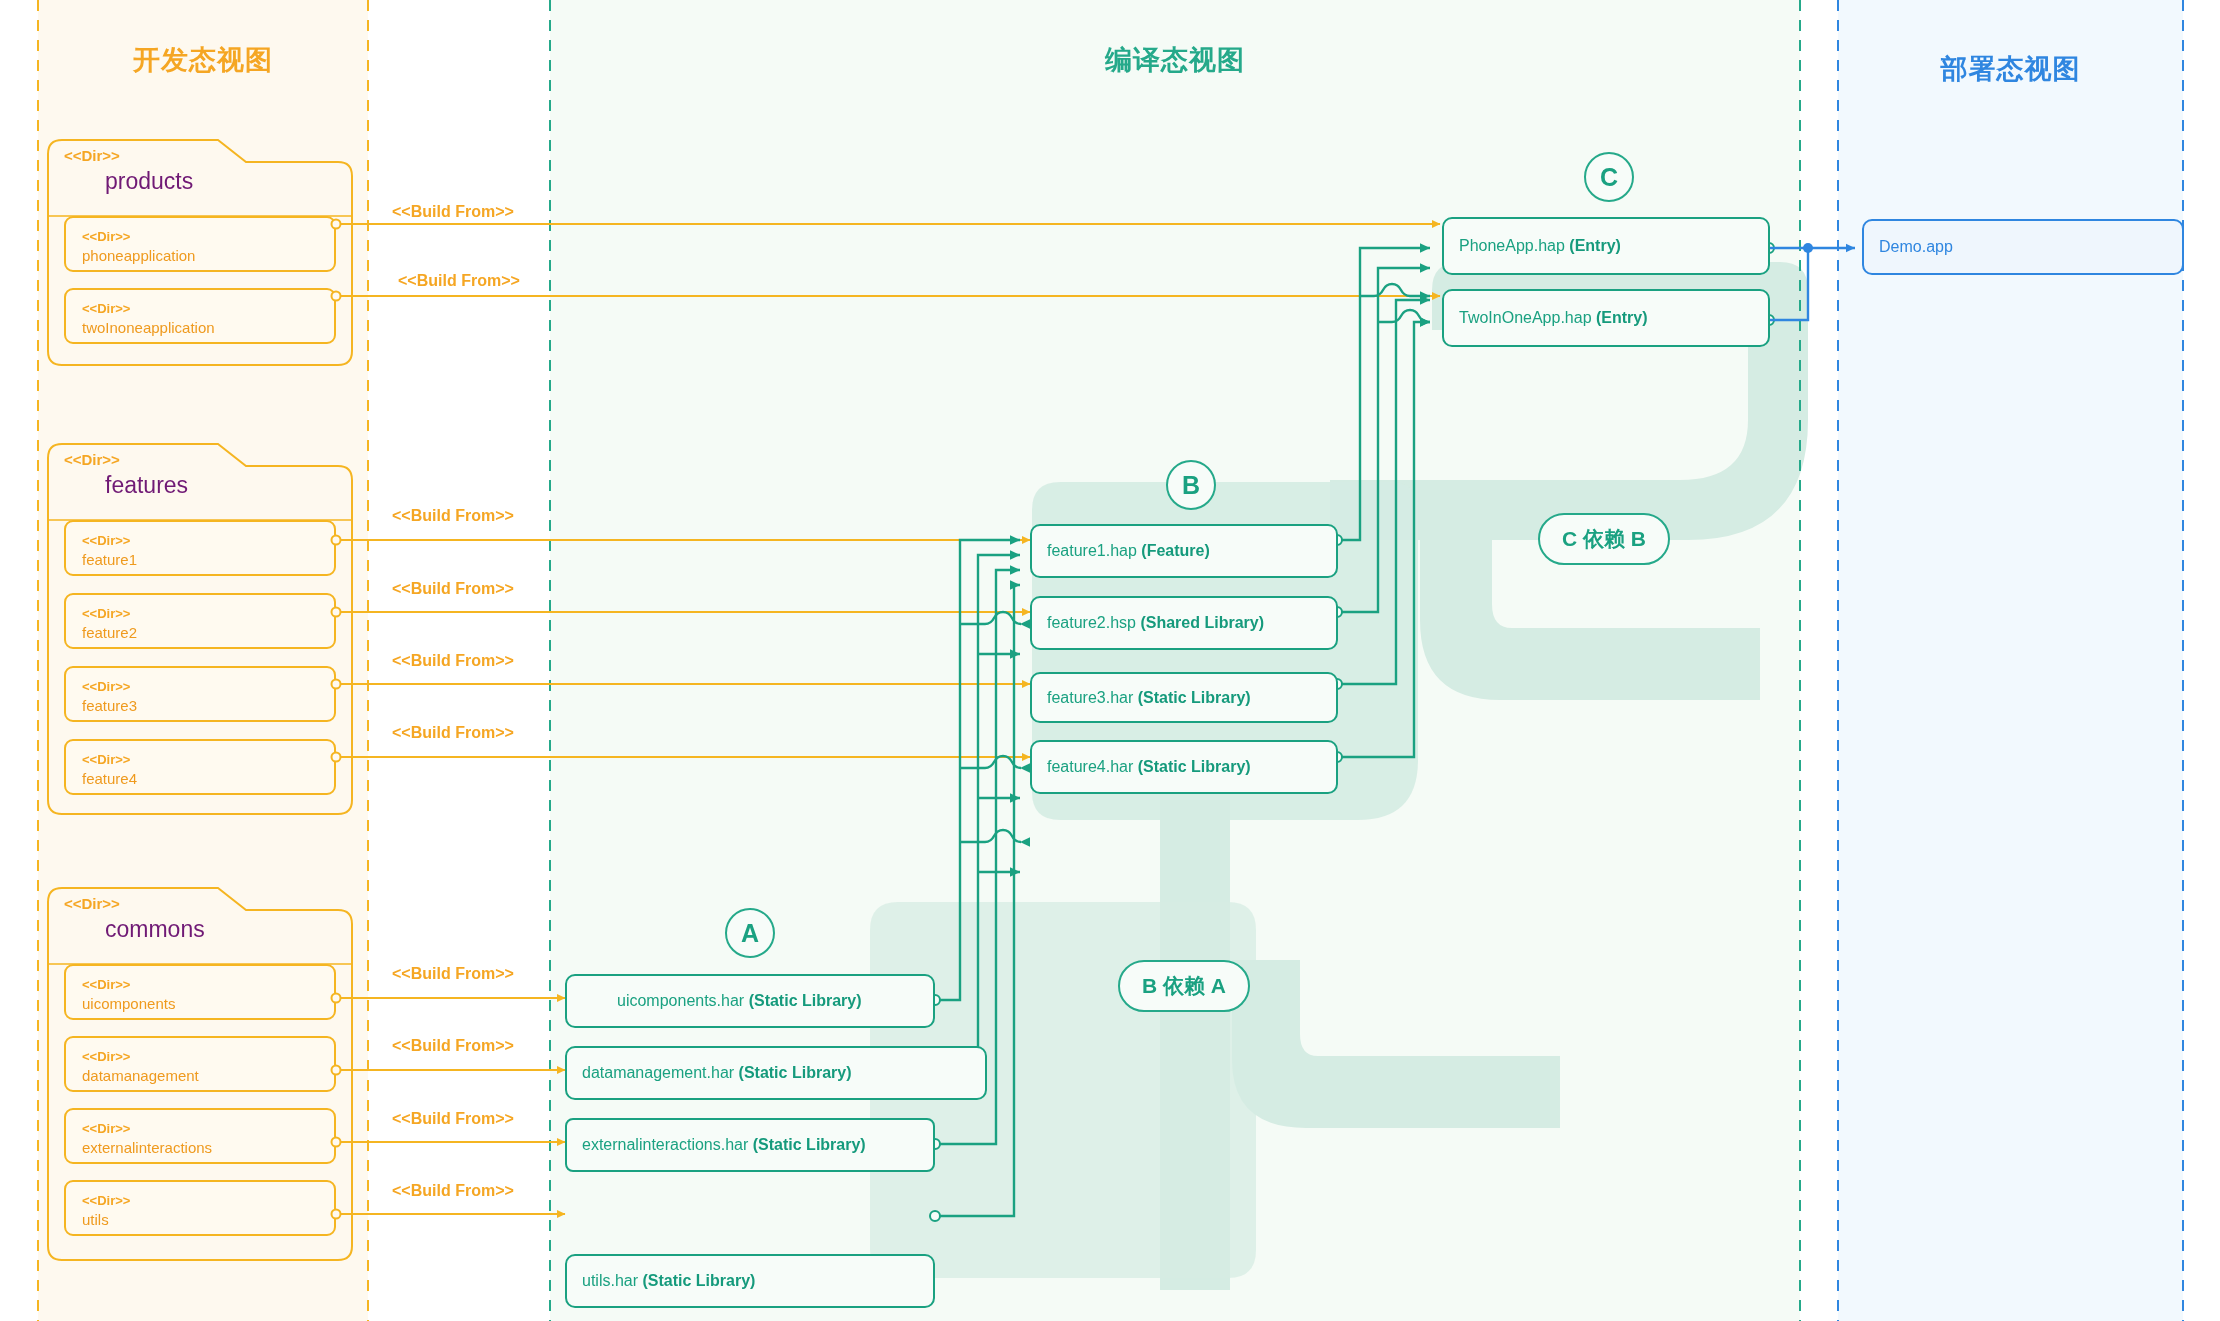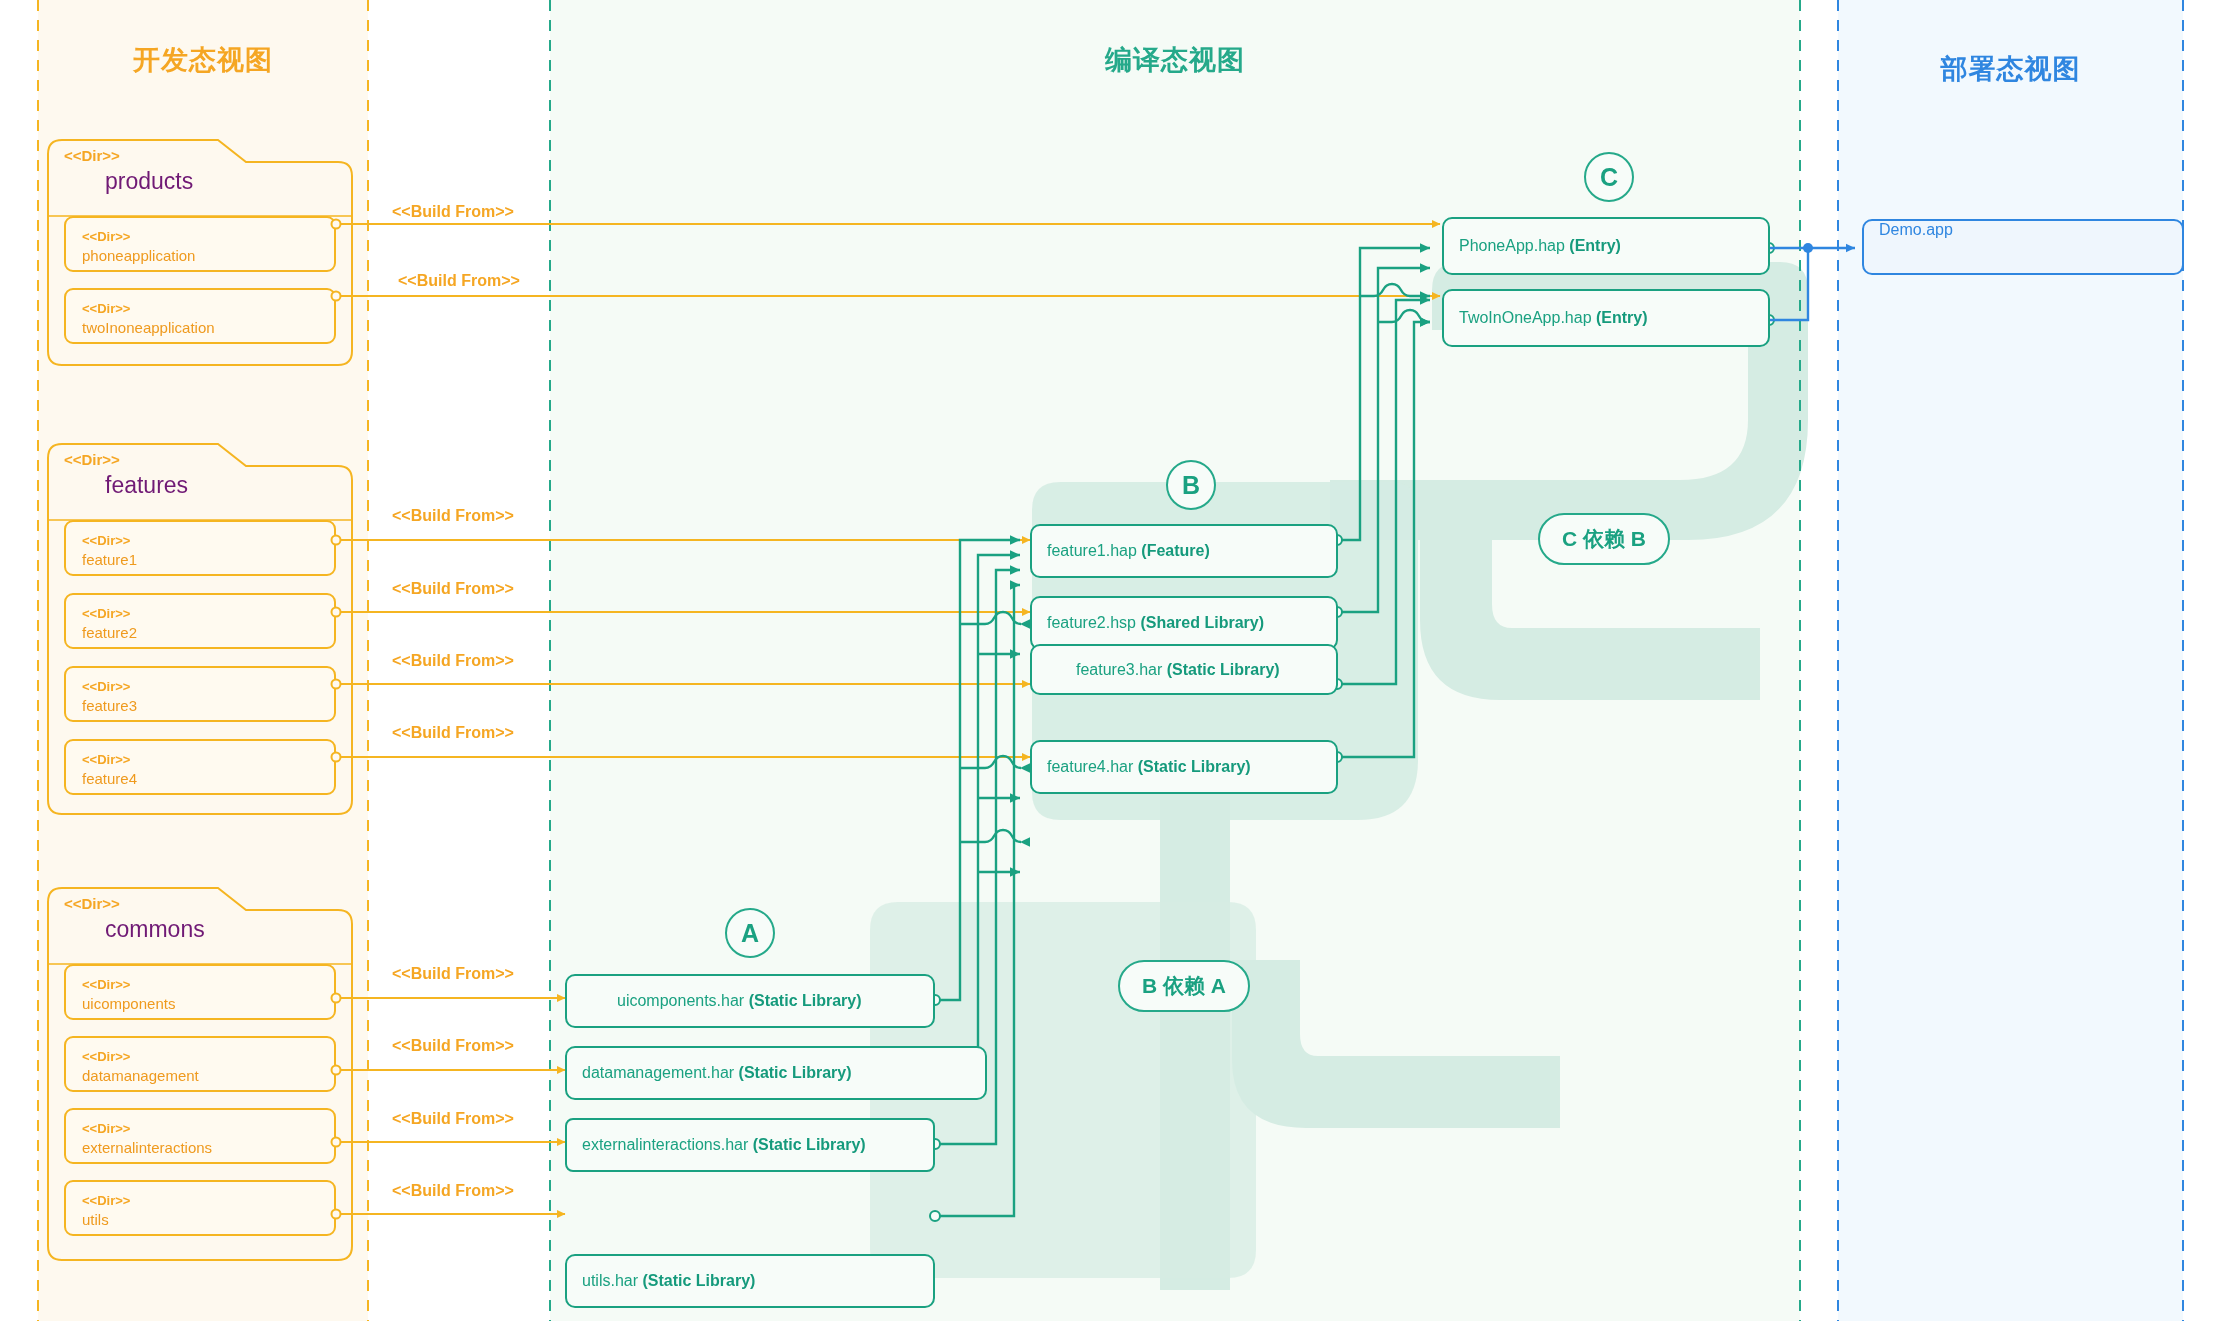--- a/index.html
+++ b/index.html
@@ -37,21 +37,21 @@
   .dirnode .dname{font-size:15px;color:#ef9a1e;}
 
   
   .cnode{position:absolute;border:2px solid #1aa181;border-radius:10px;
          background:#f7fcf9;box-sizing:border-box;display:flex;align-items:center;}
   .cnode .ctext{padding-left:15px;font-size:16px;color:#1aa181;white-space:nowrap;}
   .cnode .ctext b{font-weight:700;color:#159a7c;}
 
   
   .dnode{position:absolute;border:2px solid #2f86e0;border-radius:10px;
-         background:#eff6fd;box-sizing:border-box;display:flex;}
+         background:#eff6fd;box-sizing:border-box;display:flex;align-items:center;}
   .dnode .dtext{padding-left:15px;font-size:16px;color:#2f86e0;white-space:nowrap;}
 
   
   .bflabel{position:absolute;font-size:16px;font-weight:600;color:#f5a623;white-space:nowrap;}
 
   
   .cbadge{position:absolute;width:46px;height:46px;border:2px solid #25a98a;
           border-radius:50%;background:#f7fcf9;display:flex;align-items:center;
           justify-content:center;font-size:25px;font-weight:700;color:#1aa181;}
 
@@ -326,21 +326,21 @@
       <span>feature1.hap</span>
       <b>(Feature)</b>
     </div>
   </div>
   <div class="cnode" style="left:1030px;top:596px;width:308px;height:54px;">
     <div class="ctext">
       <span>feature2.hsp</span>
       <b>(Shared Library)</b>
     </div>
   </div>
-  <div class="cnode" style="left:1030px;top:644px;width:308px;height:51px;padding-left:29px;">
+  <div class="cnode" style="left:1030px;top:672px;width:308px;height:51px;">
     <div class="ctext">
       <span>feature3.har</span>
       <b>(Static Library)</b>
     </div>
   </div>
   <div class="cnode" style="left:1030px;top:740px;width:308px;height:54px;">
     <div class="ctext">
       <span>feature4.har</span>
       <b>(Static Library)</b>
     </div>

